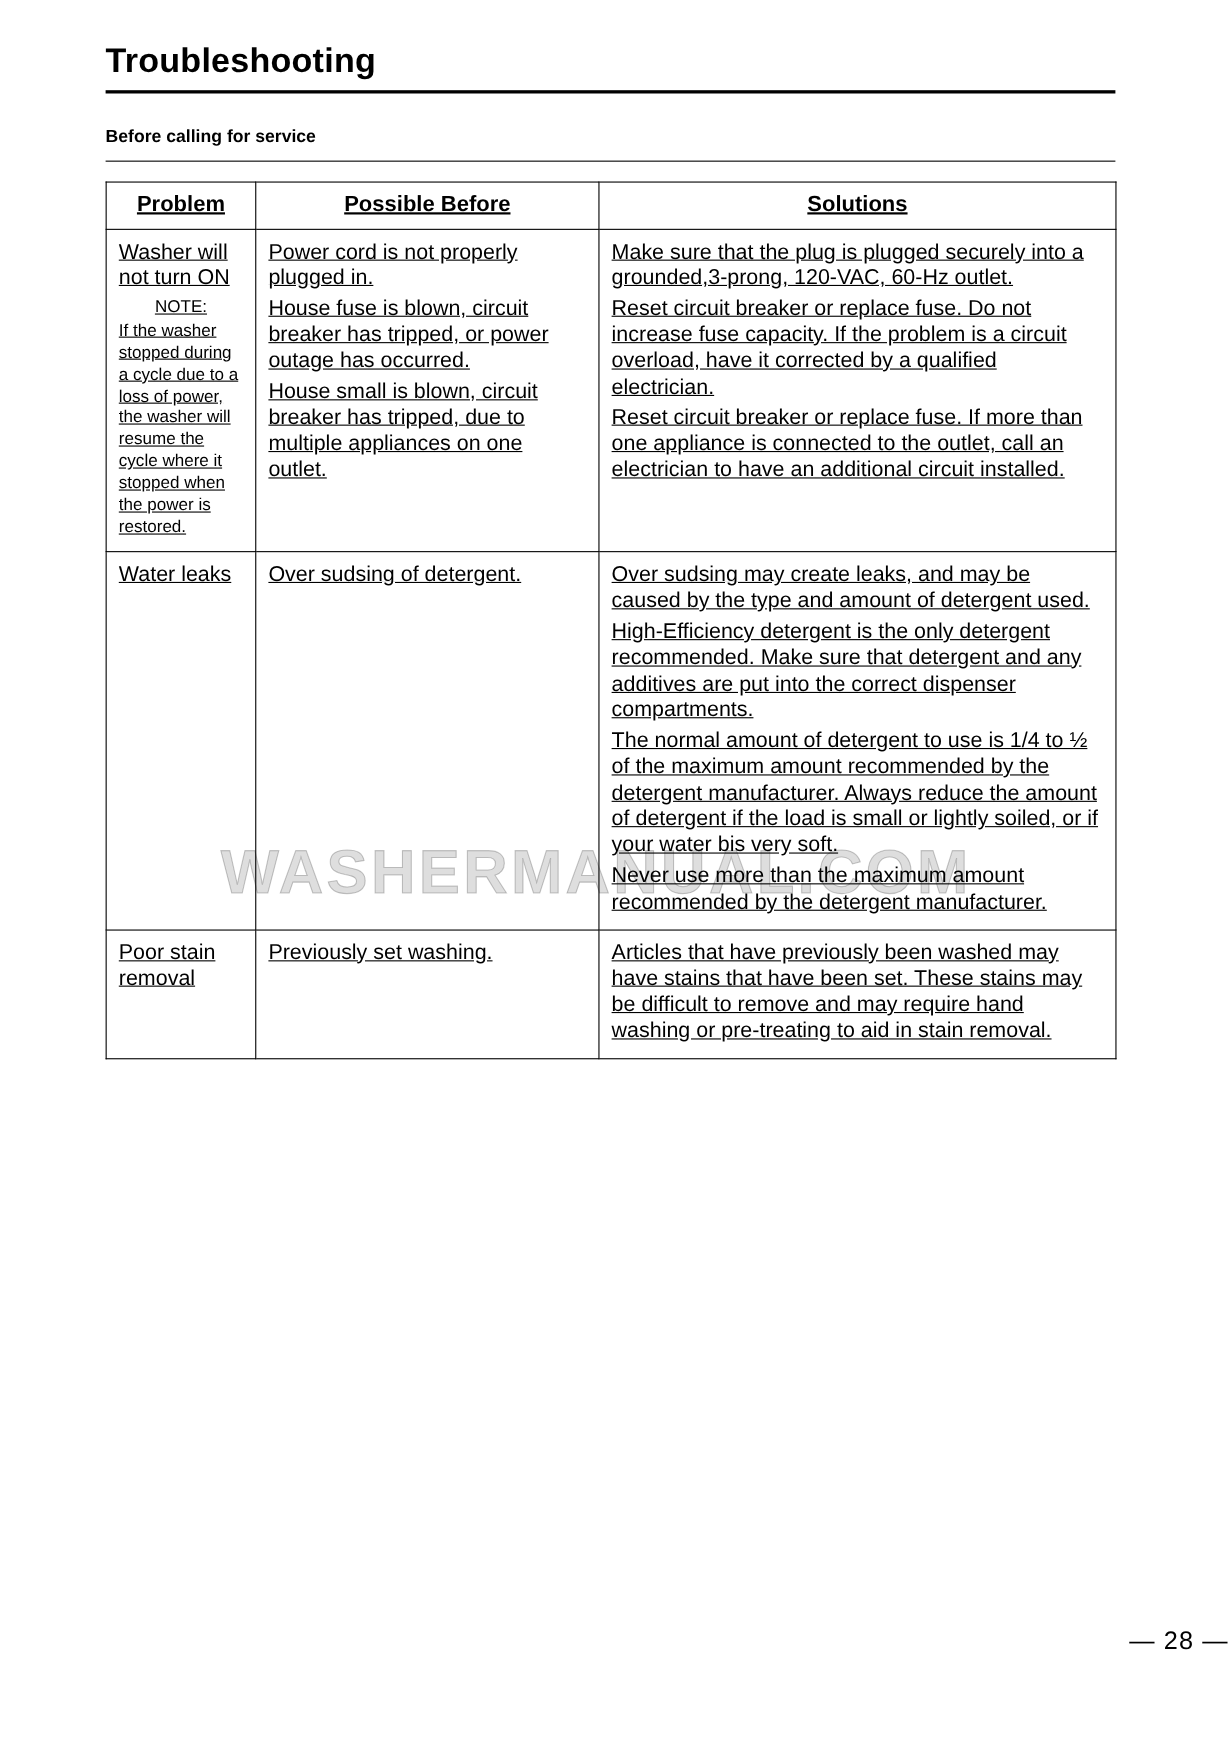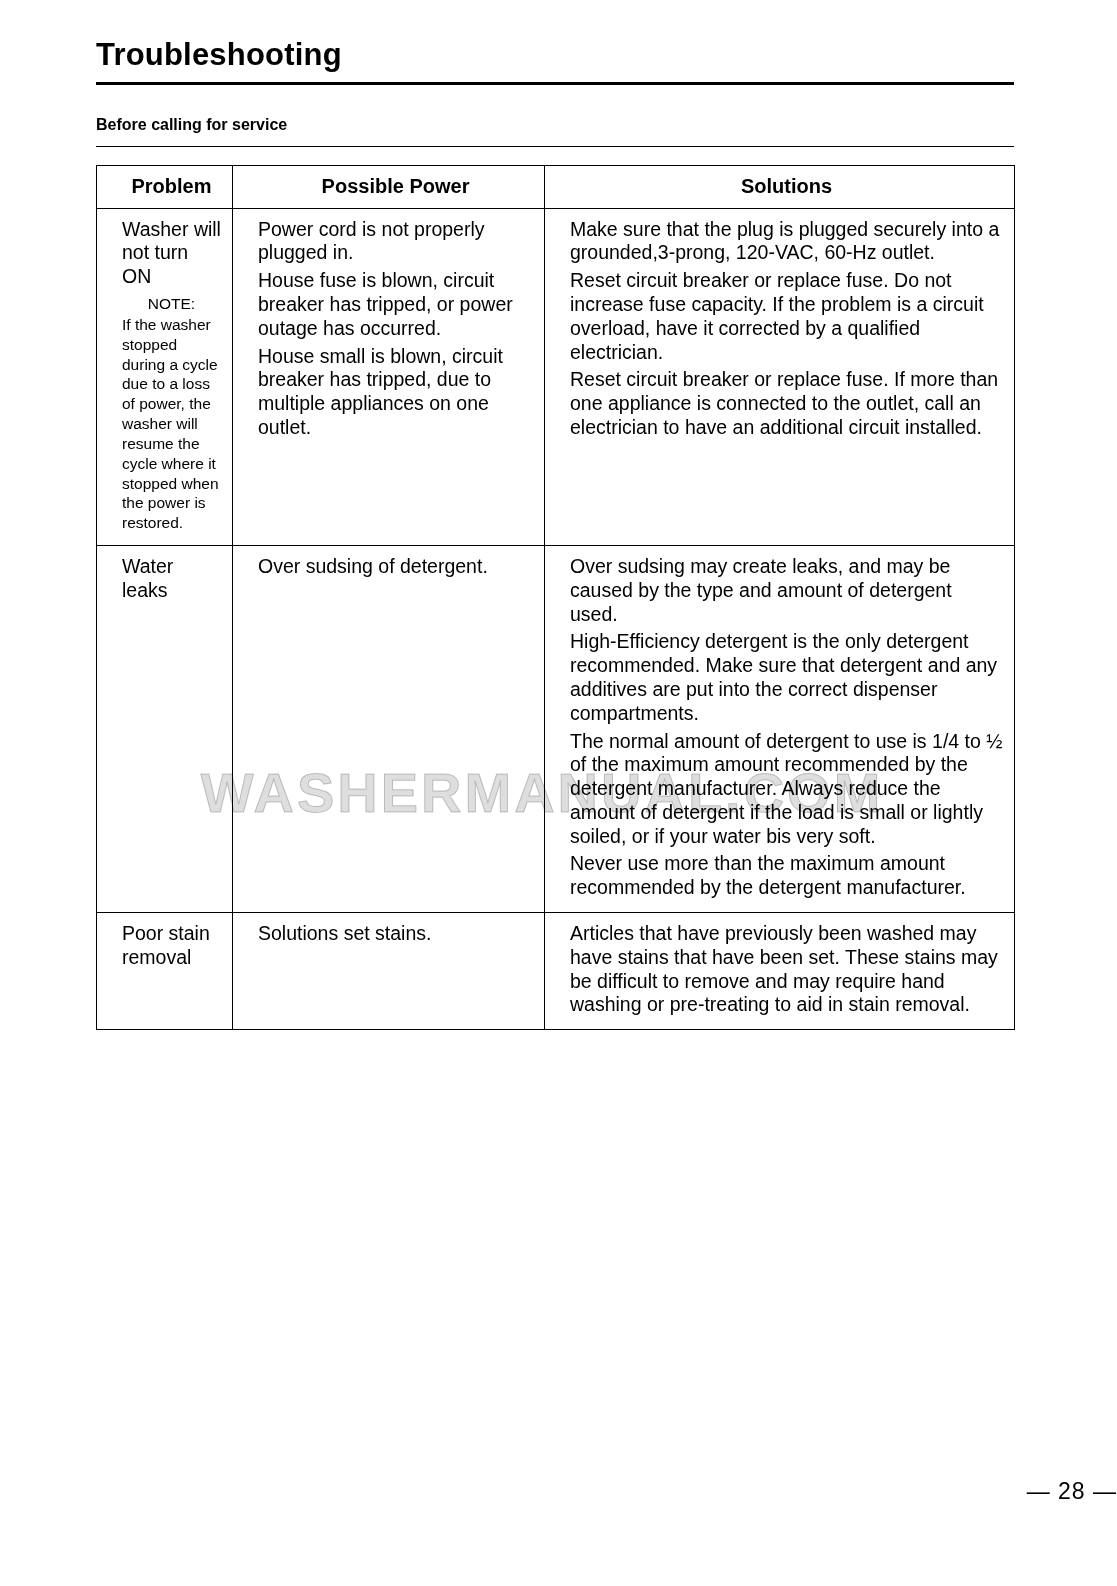--- a/index.html
+++ b/index.html
@@ -51,23 +51,24 @@
     margin: 0 0 18px 0;
   }
   table.tbl {
     border-collapse: collapse;
     width: 918px;
     table-layout: fixed;
   }
   table.tbl th, table.tbl td {
     border: 1.5px solid #000;
     vertical-align: top;
-    padding: 9px 11px 12px 25px;
+    padding: 9px 11px 12px 11px;
     font-size: 19.5px;
     line-height: 1.22;
+    text-decoration: underline;
   }
   table.tbl th {
     font-weight: bold;
     font-size: 20px;
     padding-top: 8px;
     padding-bottom: 9px;
   }
   col.c1 { width: 136px; }
   col.c2 { width: 312px; }
   col.c3 { width: 470px; }
@@ -126,21 +127,21 @@
 
     <table class="tbl">
       <colgroup>
         <col class="c1">
           <col class="c2">
           <col class="c3">
       </colgroup>
       <thead>
         <tr>
           <th>Problem</th>
-          <th>Possible Power</th>
+          <th>Possible Before</th>
           <th>Solutions</th>
         </tr>
       </thead>
       <tbody>
 
         <tr>
           <td class="cell-problem">
             <div class="p">Washer will not turn ON</div>
             <div class="note-label">NOTE:</div>
             <div class="note-body">If the washer stopped during a cycle due to a loss of power, the washer will resume the cycle where it stopped when the power is restored.</div>
@@ -170,21 +171,21 @@
             <div class="p">The normal amount of detergent to use is 1/4 to ½ of the maximum amount recommended by the detergent manufacturer. Always reduce the amount of detergent if the load is small or lightly soiled, or if your water bis very soft.</div>
             <div class="p">Never use more than the maximum amount recommended by the detergent manufacturer.</div>
           </td>
         </tr>
 
         <tr>
           <td class="cell-problem">
             <div class="p">Poor stain removal</div>
           </td>
           <td>
-            <div class="p">Solutions set stains.</div>
+            <div class="p">Previously set washing.</div>
           </td>
           <td>
             <div class="p">Articles that have previously been washed may have stains that have been set. These stains may be difficult to remove and may require hand washing or pre-treating to aid in stain removal.</div>
           </td>
         </tr>
 
       </tbody>
     </table>
   </div>
 

